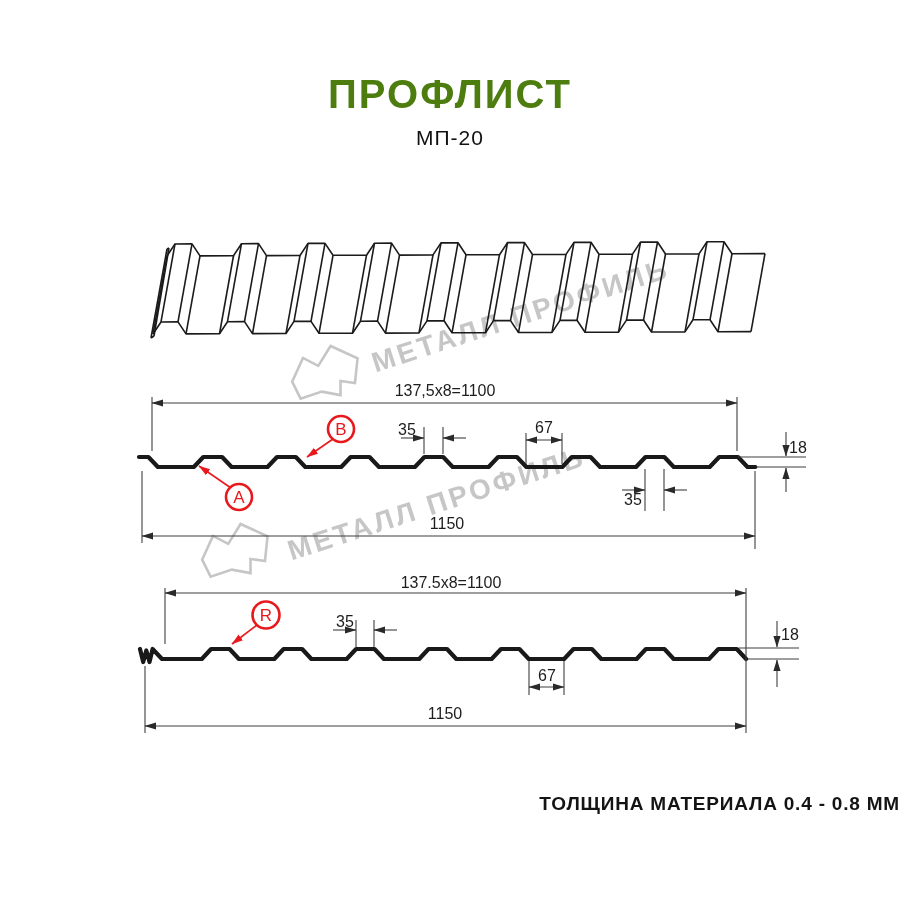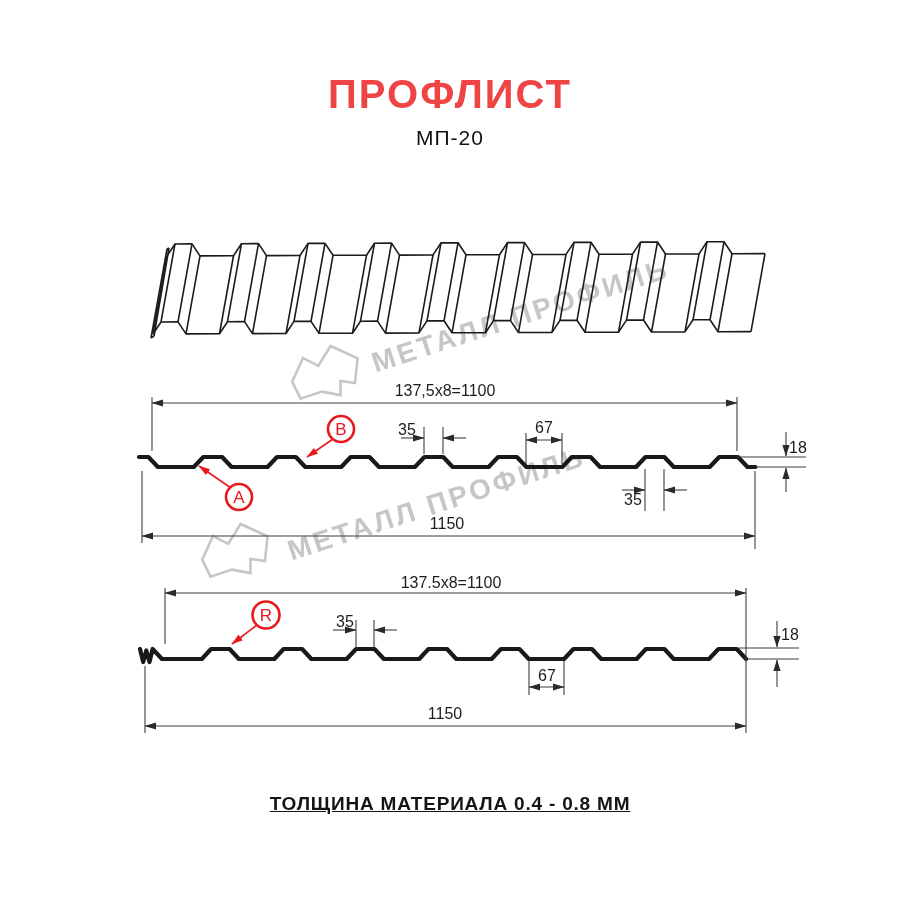--- a/index.html
+++ b/index.html
@@ -1,23 +1,23 @@
 <!DOCTYPE html>
 <html><head>
 <meta charset="utf-8">
 <style>
   html,body{margin:0;padding:0;}
   body{width:900px;height:900px;background:#ffffff;position:relative;overflow:hidden;
        font-family:"Liberation Sans", sans-serif;}
   .page-title{position:absolute;left:0;top:72px;width:900px;text-align:center;
-      font-size:40px;font-weight:bold;letter-spacing:2px;color:#ef4444;}
+      font-size:40px;font-weight:bold;letter-spacing:2px;color:#4d7c0f;}
   .page-subtitle{position:absolute;left:0;top:126px;width:900px;text-align:center;
       font-size:21px;font-weight:normal;letter-spacing:1px;color:#111;}
-  .footer-note{position:absolute;left:0;top:793px;width:900px;text-align:center;
-      font-size:19px;font-weight:bold;letter-spacing:0.8px;color:#141414;text-decoration:underline;}
+  .footer-note{position:absolute;left:0;top:793px;width:900px;text-align:right;
+      font-size:19px;font-weight:bold;letter-spacing:0.8px;color:#141414;}
   .wm{position:absolute;color:#c6c6c6;font-weight:bold;font-size:28px;letter-spacing:3px;
       white-space:nowrap;transform:rotate(-18deg);z-index:1;}
   .wm-logo{position:absolute;z-index:1;transform:rotate(-8deg);}
   #drawing{position:absolute;left:0;top:0;z-index:2;}
   svg text{font-family:"Liberation Sans", sans-serif;}
   .dimtxt{font-size:16px;fill:#1d1d1d;}
   .redtxt{font-size:17px;fill:#e8191d;}
 </style>
 </head>
 <body>

